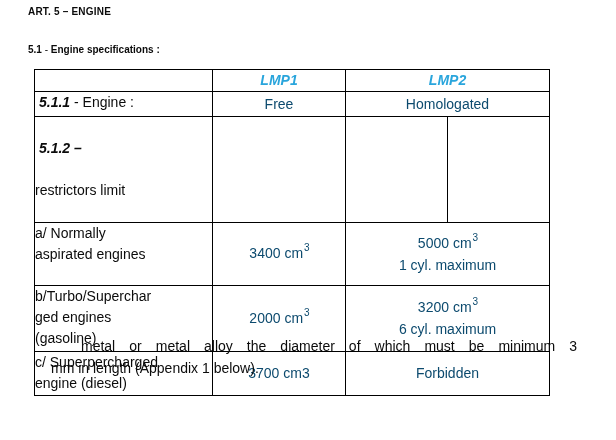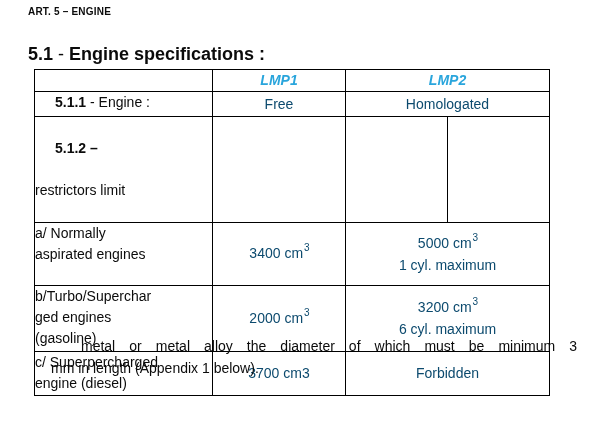--- a/index.html
+++ b/index.html
@@ -6,41 +6,41 @@
   body{
     width:616px;height:440px;background:#ffffff;
     font-family:"Liberation Sans", sans-serif;
     color:#0b0b0b;position:relative;overflow:hidden;
     -webkit-font-smoothing:antialiased;
   }
   .abs{position:absolute;}
 
   
   #art-heading{left:28px;top:6px;font-size:10px;font-weight:bold;letter-spacing:.2px;}
-  #sec-heading{left:28px;top:44px;font-size:18px;}
+  #sec-heading{left:28px;top:44px;font-size:10px;}
   #sec-heading .b{font-weight:bold;}
 
   
   table.spec{
     position:absolute;left:34px;top:69px;
     border-collapse:collapse;table-layout:fixed;
     font-size:14px;color:#0b0b0b;
   }
   table.spec td{
     border:1.5px solid #000;
     padding:0;margin:0;overflow:hidden;
     line-height:21px;
   }
   td.ghost{border:none;}
   .w-label{width:177px;} .w-lmp1{width:132px;} .w-half{width:101px;}
 
   td.lbl{vertical-align:top;padding:1px 4px 0 6px;text-align:left;white-space:pre-line;}
   td.val{vertical-align:middle;text-align:center;color:#0c4a6e;}
   td.hdr{vertical-align:middle;text-align:center;color:#29a5dc;font-weight:bold;line-height:17px;}
-  .num{font-weight:bold;margin-left:20px;}
+  .num{font-weight:bold;font-style:italic;margin-left:4px;}
   sup.s3{font-size:10px;vertical-align:baseline;position:relative;top:-7px;left:1px;}
 
   
   #para{left:36px;top:336px;width:541px;font-size:14px;line-height:21.5px;}
   #para .l1{text-align:justify;text-align-last:justify;}
   #para .l2{margin-left:45px;text-align:justify;text-align-last:justify;}
   #para .l3{margin-left:15px;text-align:left;}
   #para .pnum{font-weight:bold;}
 </style>
 </head>

